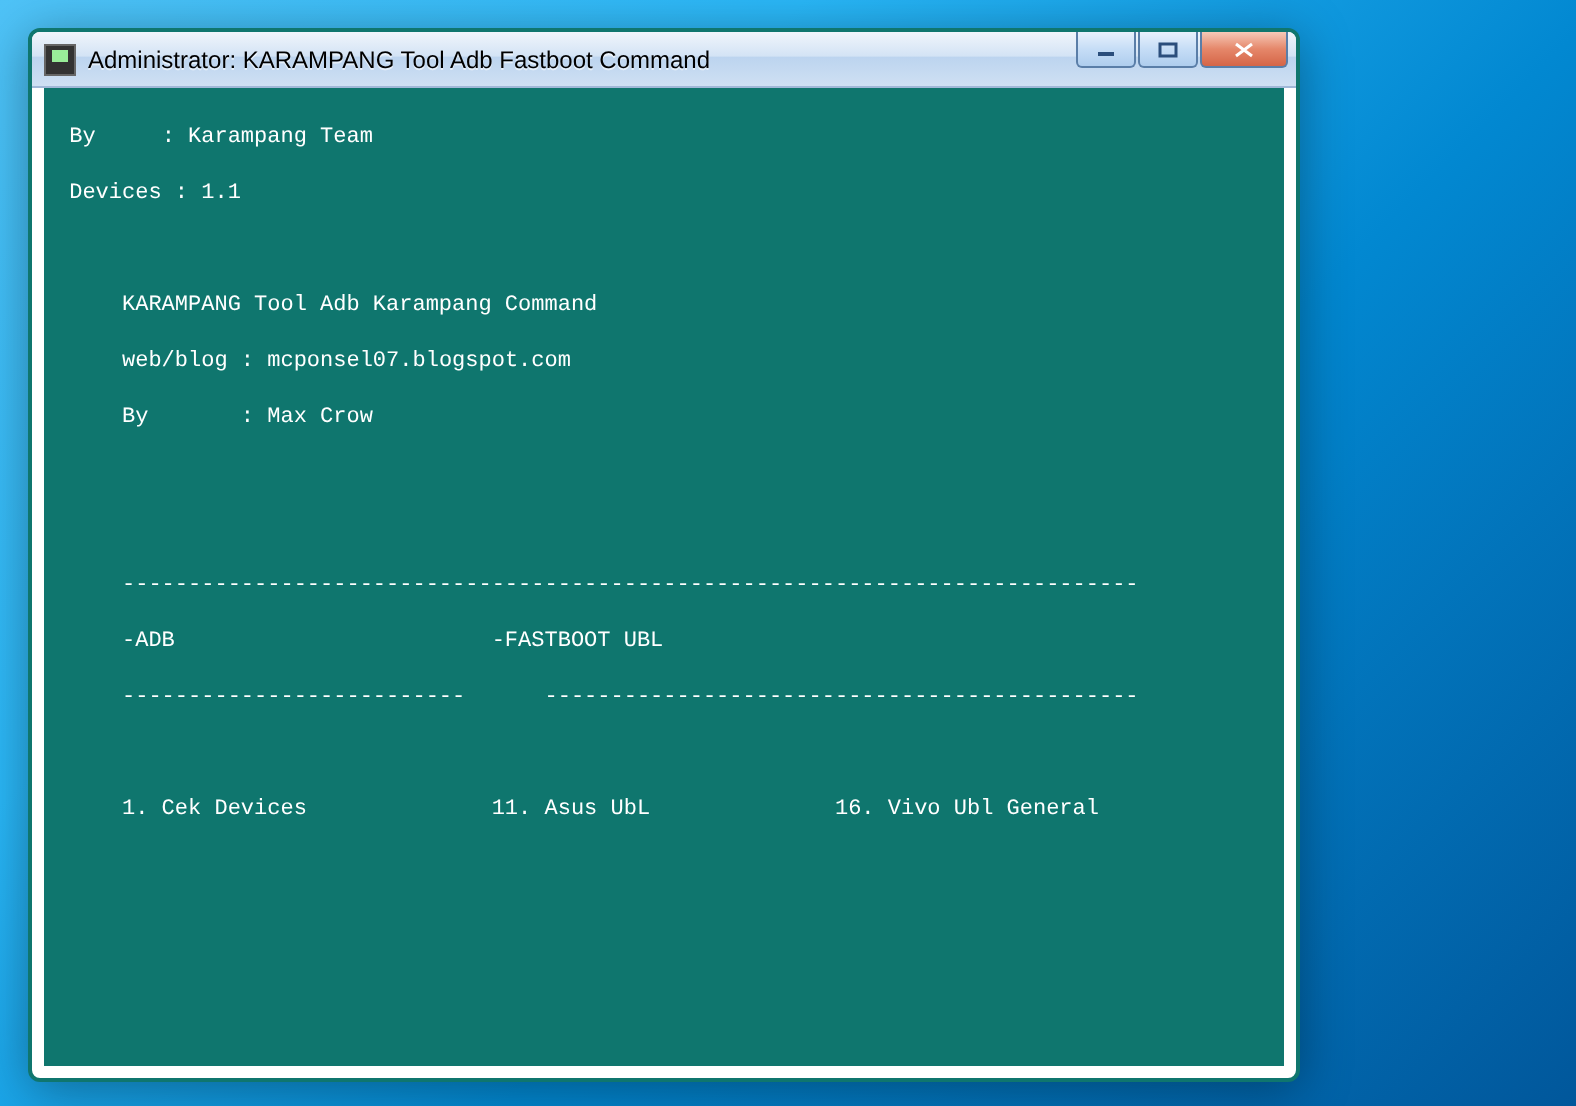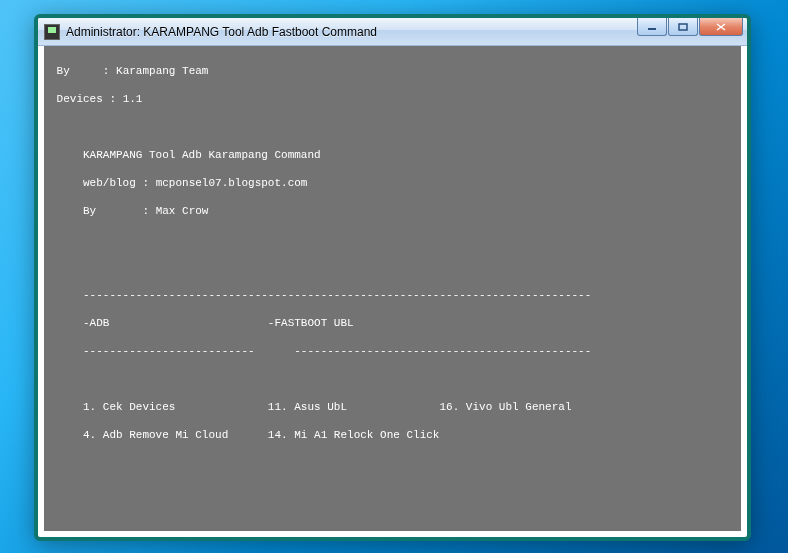--- a/index.html
+++ b/index.html
@@ -12,28 +12,27 @@
       height: 553px;
       background: linear-gradient(135deg, #4fc3f7 0%, #29b6f6 30%, #0288d1 60%, #01579b 100%);
       font-family: "Lucida Console", "Courier New", monospace;
       overflow: hidden;
       position: relative;
     }
     .window {
       position: absolute;
       left: 14px;
       top: 14px;
-      width: 717px;
+      width: 636px;
       height: 527px;
       background: #fff;
-      border: 4px solid #0f766e;
+      border: 2px solid #0f766e;
       border-radius: 6px;
       box-shadow: 0 4px 25px rgba(0,0,0,0.35);
       overflow: hidden;
-      margin-left: 20px;
     }
     .titlebar {
       height: 28px;
       background: linear-gradient(to bottom, #f0f5fb 0%, #d3e3f5 45%, #bcd4ef 46%, #cfe0f3 100%);
       display: flex;
       align-items: center;
       padding: 0 6px;
       border-bottom: 1px solid #a0b8d8;
       position: relative;
     }
@@ -92,21 +91,21 @@
       background: linear-gradient(to bottom, #f6c9b8 0%, #e5876a 50%, #d56547 100%);
       color: #fff;
       width: 44px;
     }
     .terminal {
       position: absolute;
       top: 28px;
       left: 6px;
       right: 6px;
       bottom: 6px;
-      background: #737373;
+      background: #0f766e;
       color: #fff;
       font-size: 11px;
       line-height: 14px;
       padding: 4px 6px;
       white-space: pre;
       overflow: hidden;
     }
     .row { white-space: pre; }
     @keyframes blink {
       50% { opacity: 0; }
@@ -145,21 +144,20 @@
 <div class="row">     KARAMPANG Tool Adb Karampang Command</div>
 <div class="row"><span>     web/blog : </span><span>mcponsel07.blogspot.com</span></div>
 <div class="row"><span>     By       : </span><span>Max Crow</span></div>
 <div class="row">&nbsp;</div>
 <div class="row">&nbsp;</div>
 <div class="row">     -----------------------------------------------------------------------------</div>
 <div class="row">     -ADB                        -FASTBOOT UBL</div>
 <div class="row">     --------------------------      ---------------------------------------------</div>
 <div class="row">&nbsp;</div>
 <div class="row">     1. Cek Devices              11. Asus UbL              16. Vivo Ubl General</div>
-<div class="row">     4. Adb Remove Mi Cloud      14. Mi A1 Relock One Click</div>
 
 
 
 
 
 
 
 
 
 

